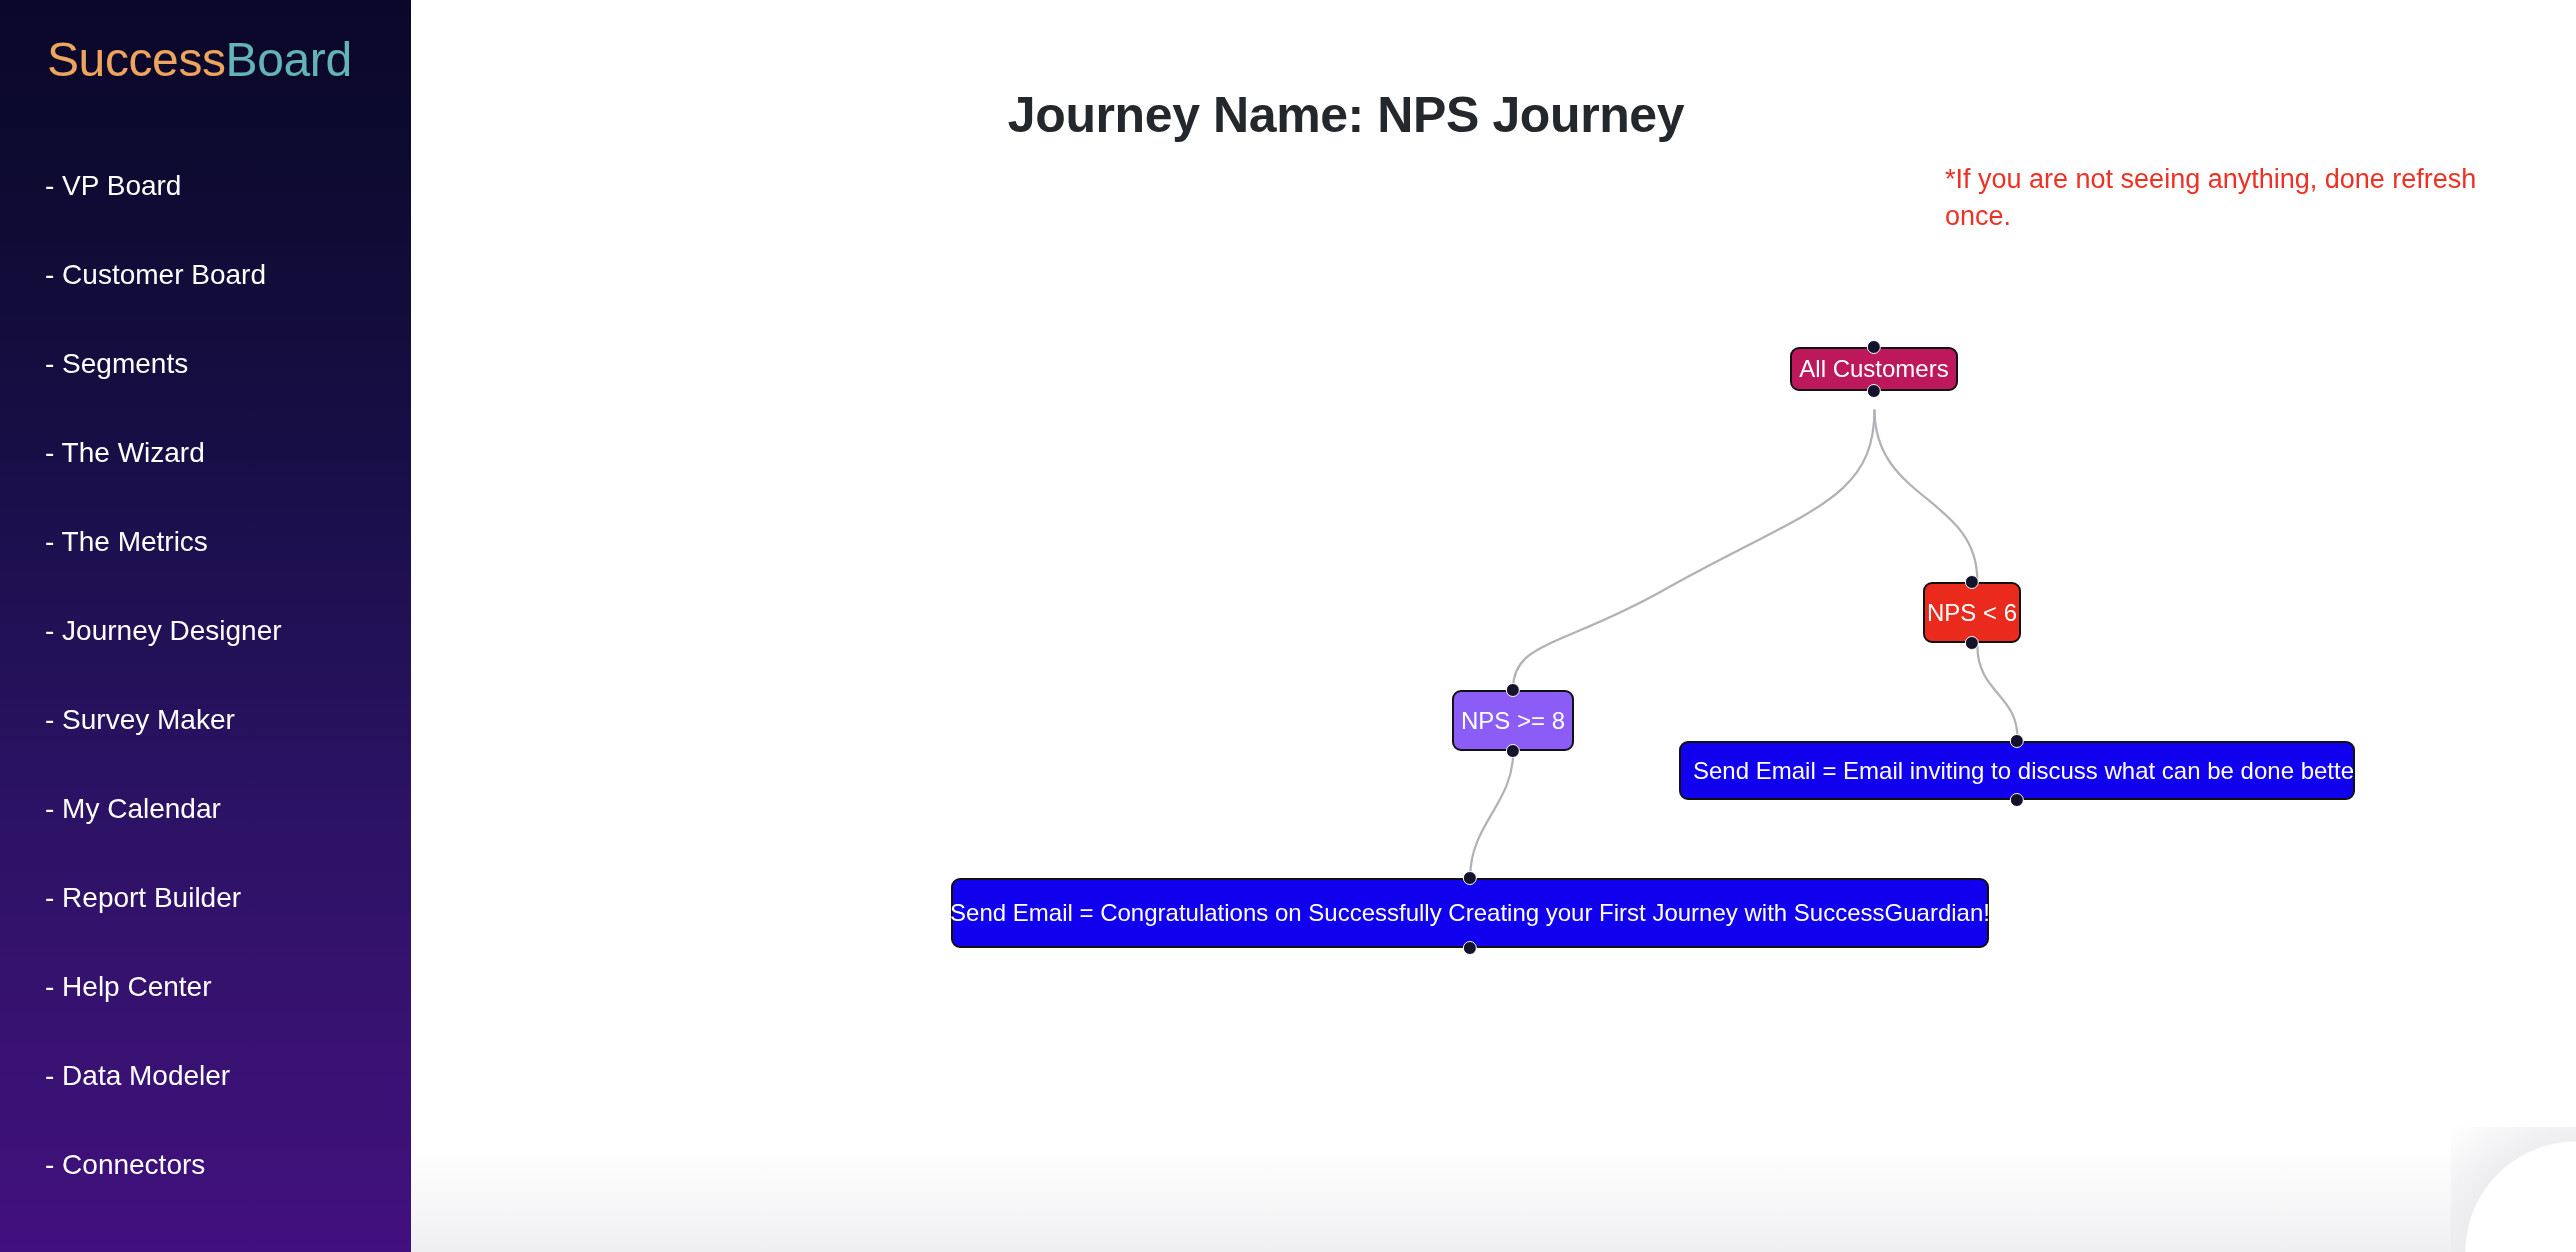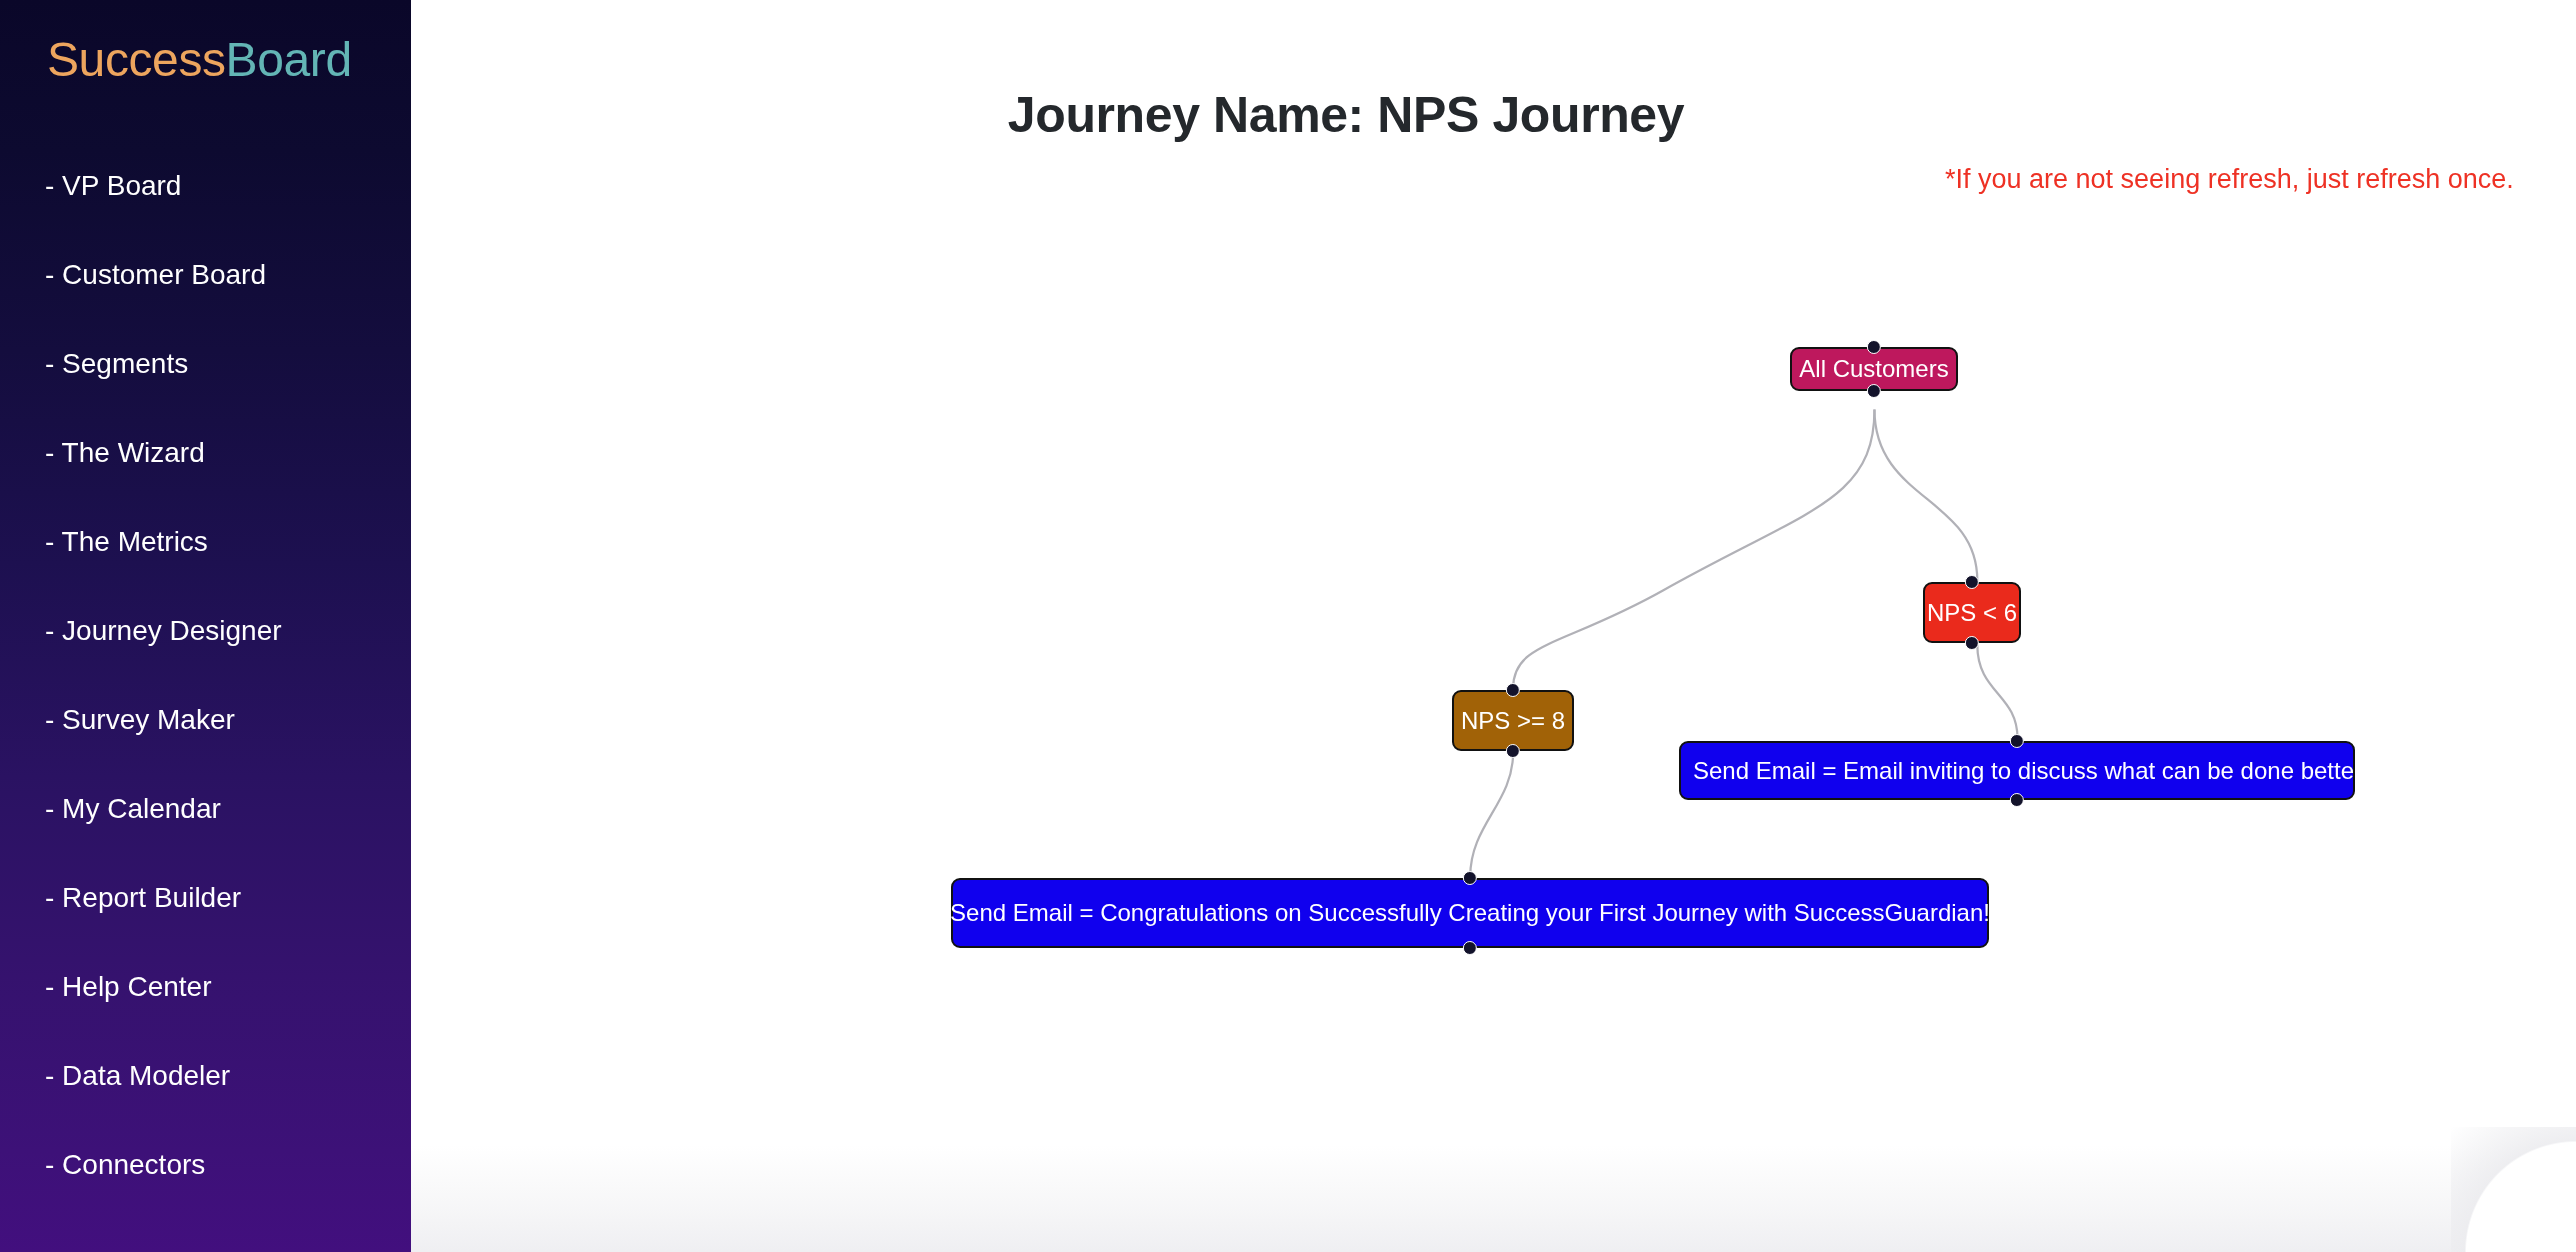--- a/index.html
+++ b/index.html
@@ -195,21 +195,21 @@
       <div class="nav-item">- Help Center</div>
       <div class="nav-item">- Data Modeler</div>
       <div class="nav-item">- Connectors</div>
     </nav>
   </aside>
 
   <main id="main">
 
     <h1 id="page-title">Journey Name: NPS Journey</h1>
 
-    <div id="refresh-note">*If you are not seeing refresh, just refresh once.</div>
+    <div id="refresh-note">*If you are not seeing anything, done refresh once.</div>
 
     <div id="flow-canvas">
 
       <svg id="flow-edges" viewBox="0 0 2420 1400">
         <path fill="none" stroke-width="2.5" d="M 1636,458 C 1636,560 1560,570 1400,660 C 1290,722 1232,718 1232,769" stroke="#b1b1b7"></path>
         <path fill="none" stroke-width="2.5" d="M 1636,458 C 1636,560 1751,556 1751,649" stroke="#b1b1b7"></path>
         <path fill="none" stroke-width="2.5" d="M 1751,721 C 1751,775 1796,776 1796,826" stroke="#b1b1b7"></path>
         <path fill="none" stroke-width="2.5" d="M 1232,841 C 1232,898 1184,922 1184,980" stroke="#b1b1b7"></path>
       </svg>
 
@@ -218,21 +218,21 @@
         <span>All Customers</span>
         <span class="handle handle-bottom"></span>
       </div>
 
       <div class="flow-node node-red" style="left: 1512px; top: 582px; width: 98px; height: 61px; background: rgb(234, 42, 28);">
         <span class="handle handle-top"></span>
         <span>NPS &lt; 6</span>
         <span class="handle handle-bottom"></span>
       </div>
 
-      <div class="flow-node node-red" style="left: 1041px; top: 690px; width: 122px; height: 61px; background: #a16207;">
+      <div class="flow-node node-red" style="left: 1041px; top: 690px; width: 122px; height: 61px; background: #8b5cf6;">
         <span class="handle handle-top"></span>
         <span>NPS &gt;= 8</span>
         <span class="handle handle-bottom"></span>
       </div>
 
       <div class="flow-node node-blue" style="left: 1268px; top: 741px; width: 676px; height: 59px; background: rgb(16, 0, 238); padding-left: 21px;">
         <span class="handle handle-top"></span>
         <span>Send Email = Email inviting to discuss what can be done better</span>
         <span class="handle handle-bottom"></span>
       </div>

